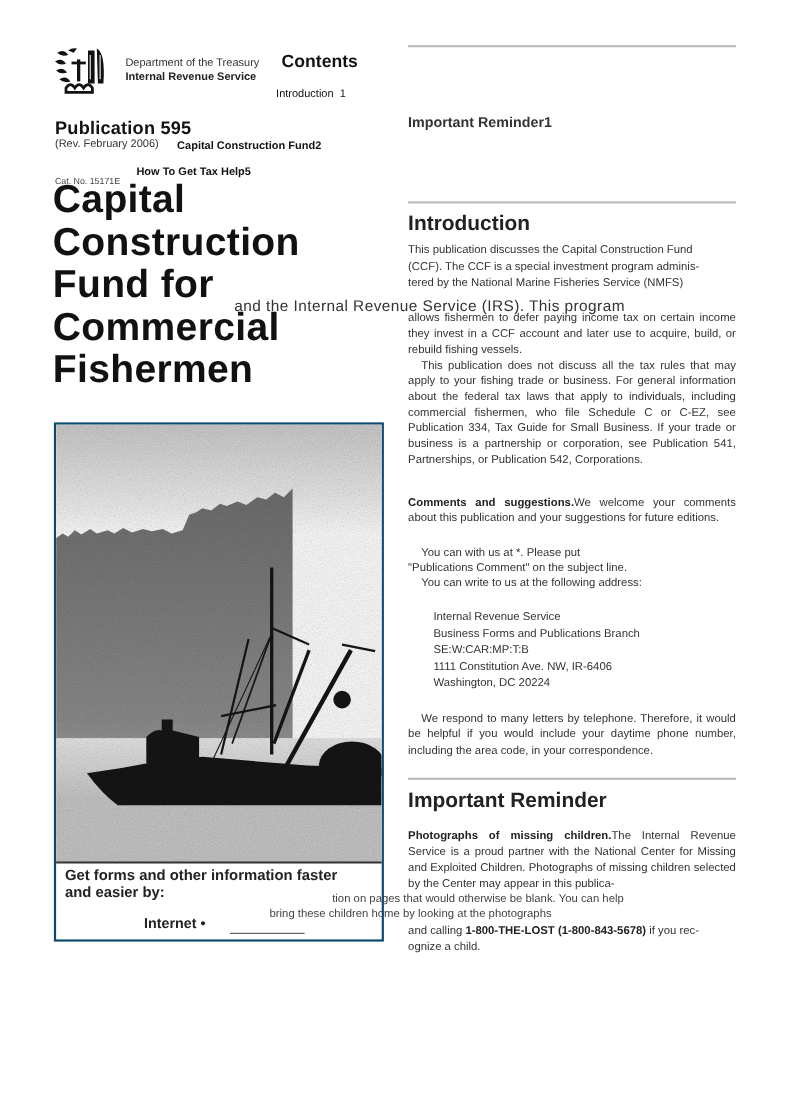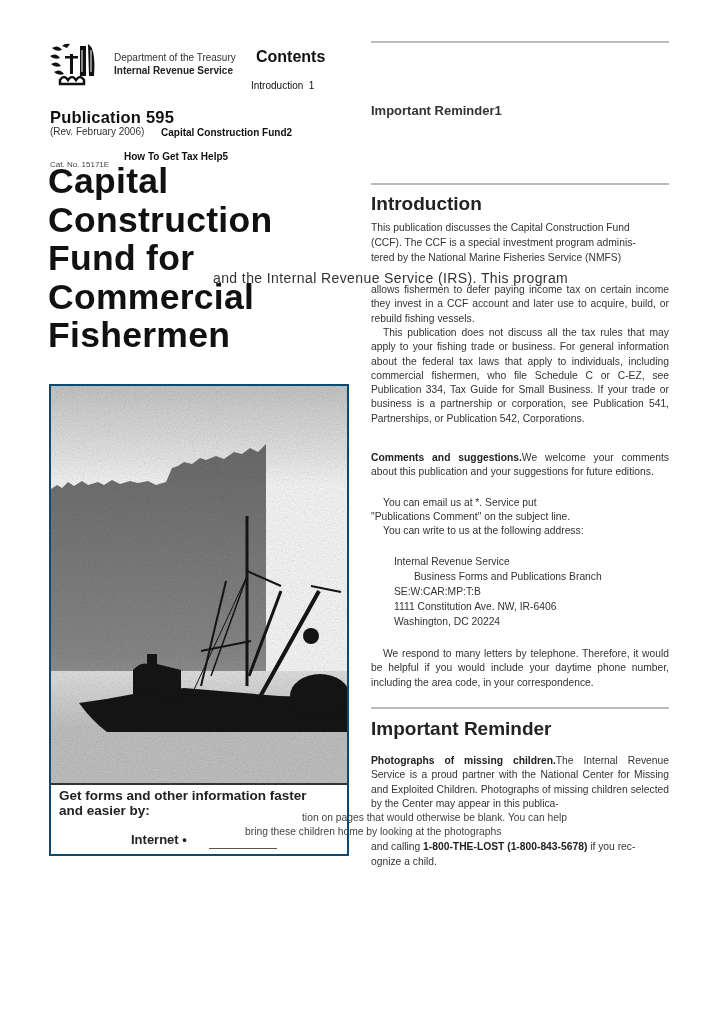--- a/index.html
+++ b/index.html
@@ -78,26 +78,26 @@
 <div class="line" style="left:371px; top:222px;">This publication discusses the Capital Construction Fund</div>
 <div class="line" style="left:371px; top:237px;">(CCF). The CCF is a special investment program adminis-</div>
 <div class="line" style="left:371px; top:252px;">tered by the National Marine Fisheries Service (NMFS)</div>
 
 <div class="para" style="top:283px;">allows fishermen to defer paying income tax on certain income they invest in a CCF account and later use to acquire, build, or rebuild fishing vessels.</div>
 <div class="para" style="top:326px; text-indent:12px;">This publication does not discuss all the tax rules that may apply to your fishing trade or business. For general information about the federal tax laws that apply to individuals, including commercial fishermen, who file Schedule C or C-EZ, see Publication 334, Tax Guide for Small Business. If your trade or business is a partnership or corporation, see Publication 541, Partnerships, or Publication 542, Corporations.</div>
 
 <div class="para" style="top:451px;">
   <b class="lead">Comments and suggestions.</b><span>We welcome your comments about this publication and your suggestions for future editions.</span>
 </div>
-<div class="line" style="left:383px; top:497px;">You can email us at *. Service put</div>
+<div class="line" style="left:383px; top:497px;">You can with us at *. Please put</div>
 <div class="line" style="left:371px; top:511px;">"Publications Comment" on the subject line.</div>
 <div class="line" style="left:383px; top:525px;">You can write to us at the following address:</div>
 
 <div class="line" style="left:394px; top:556px;">Internal Revenue Service</div>
-<div class="line" style="left:414px; top:571px;">Business Forms and Publications Branch</div>
+<div class="line" style="left:394px; top:571px;">Business Forms and Publications Branch</div>
 <div class="line" style="left:394px; top:586px;">SE:W:CAR:MP:T:B</div>
 <div class="line" style="left:394px; top:601px;">1111 Constitution Ave. NW, IR-6406</div>
 <div class="line" style="left:394px; top:616px;">Washington, DC 20224</div>
 
 <div class="para" style="top:647px; text-indent:12px;">We respond to many letters by telephone. Therefore, it would be helpful if you would include your daytime phone number, including the area code, in your correspondence.</div>
 
 <div class="rule" style="top:707px;"></div>
 <div class="h2" style="top:718px;">Important Reminder</div>
 
 <div class="para" style="top:754px;">

